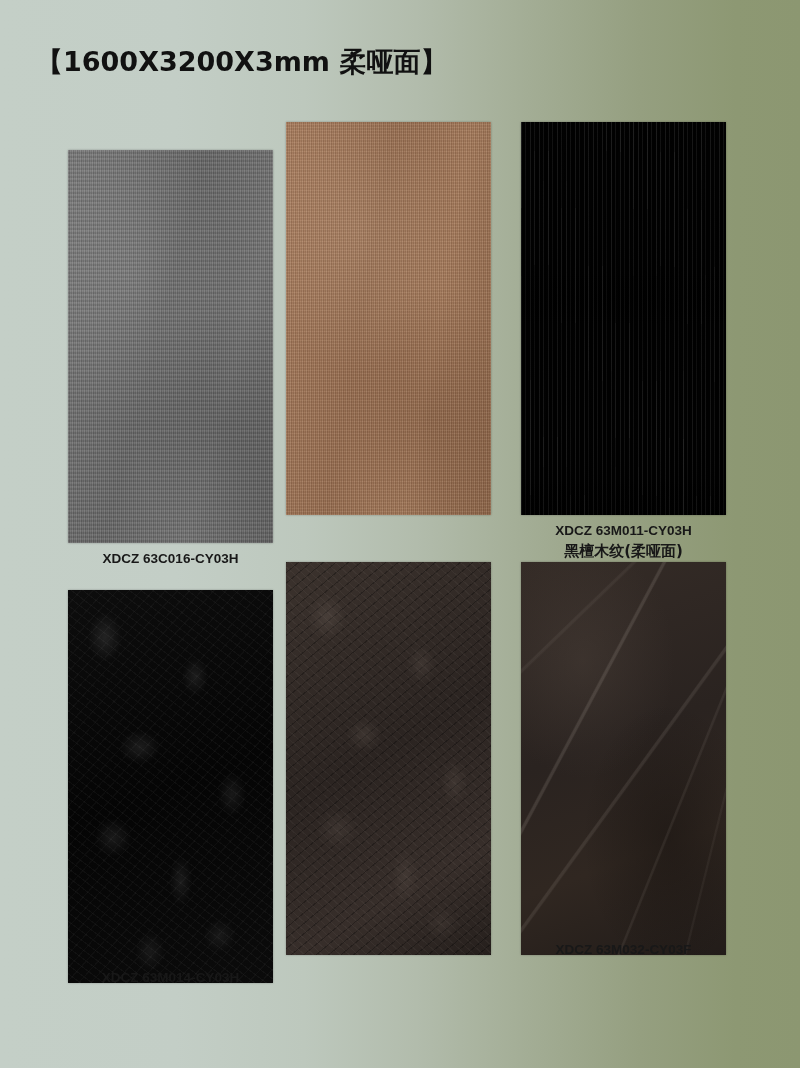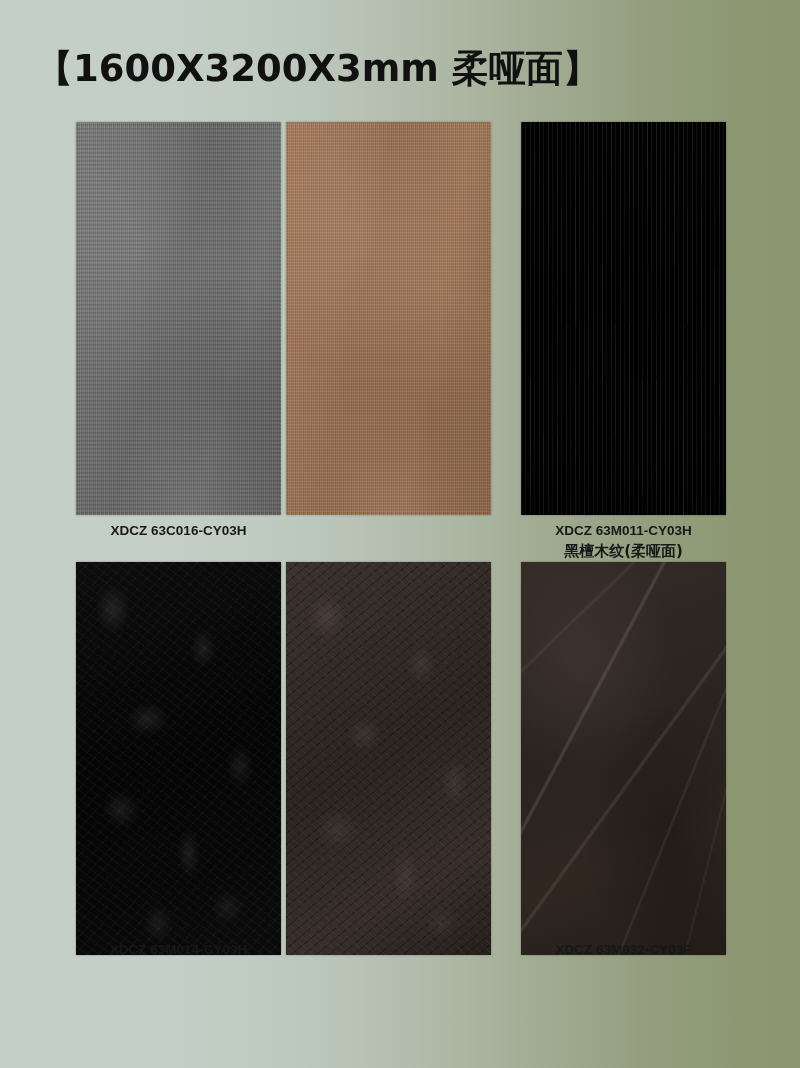--- a/index.html
+++ b/index.html
@@ -28,21 +28,21 @@
         #959f80 80%,
         #8d9873 92%,
         #8c9771 100%);
   }
 
   
   #title {
     position: absolute;
     left: 36px;
     top: 44px;
-    font-size: 37px;
+    font-size: 27px;
     font-weight: bold;
     color: #111;
     letter-spacing: 0px;
     white-space: nowrap;
     font-family: "DejaVu Sans", "Liberation Sans", sans-serif;
   }
 
   
   .tile-grid {
     position: absolute;
@@ -55,21 +55,21 @@
     position: absolute;
     width: 680px;
   }
   .row-0 { top: 0px; }
   .row-1 { top: 440px; }
 
   .tile-cell {
     position: absolute;
     width: 205px;
   }
-  .col-0 { left: 16px; }
+  .col-0 { left: 8px; margin-top: 28px; }
   .col-1 { left: 226px; }
   .col-2 { left: 461px; }
 
   .swatch {
     position: relative;
     width: 205px;
     height: 393px;
     overflow: hidden;
     box-shadow: 0 0 2px rgba(0,0,0,0.28);
   }

